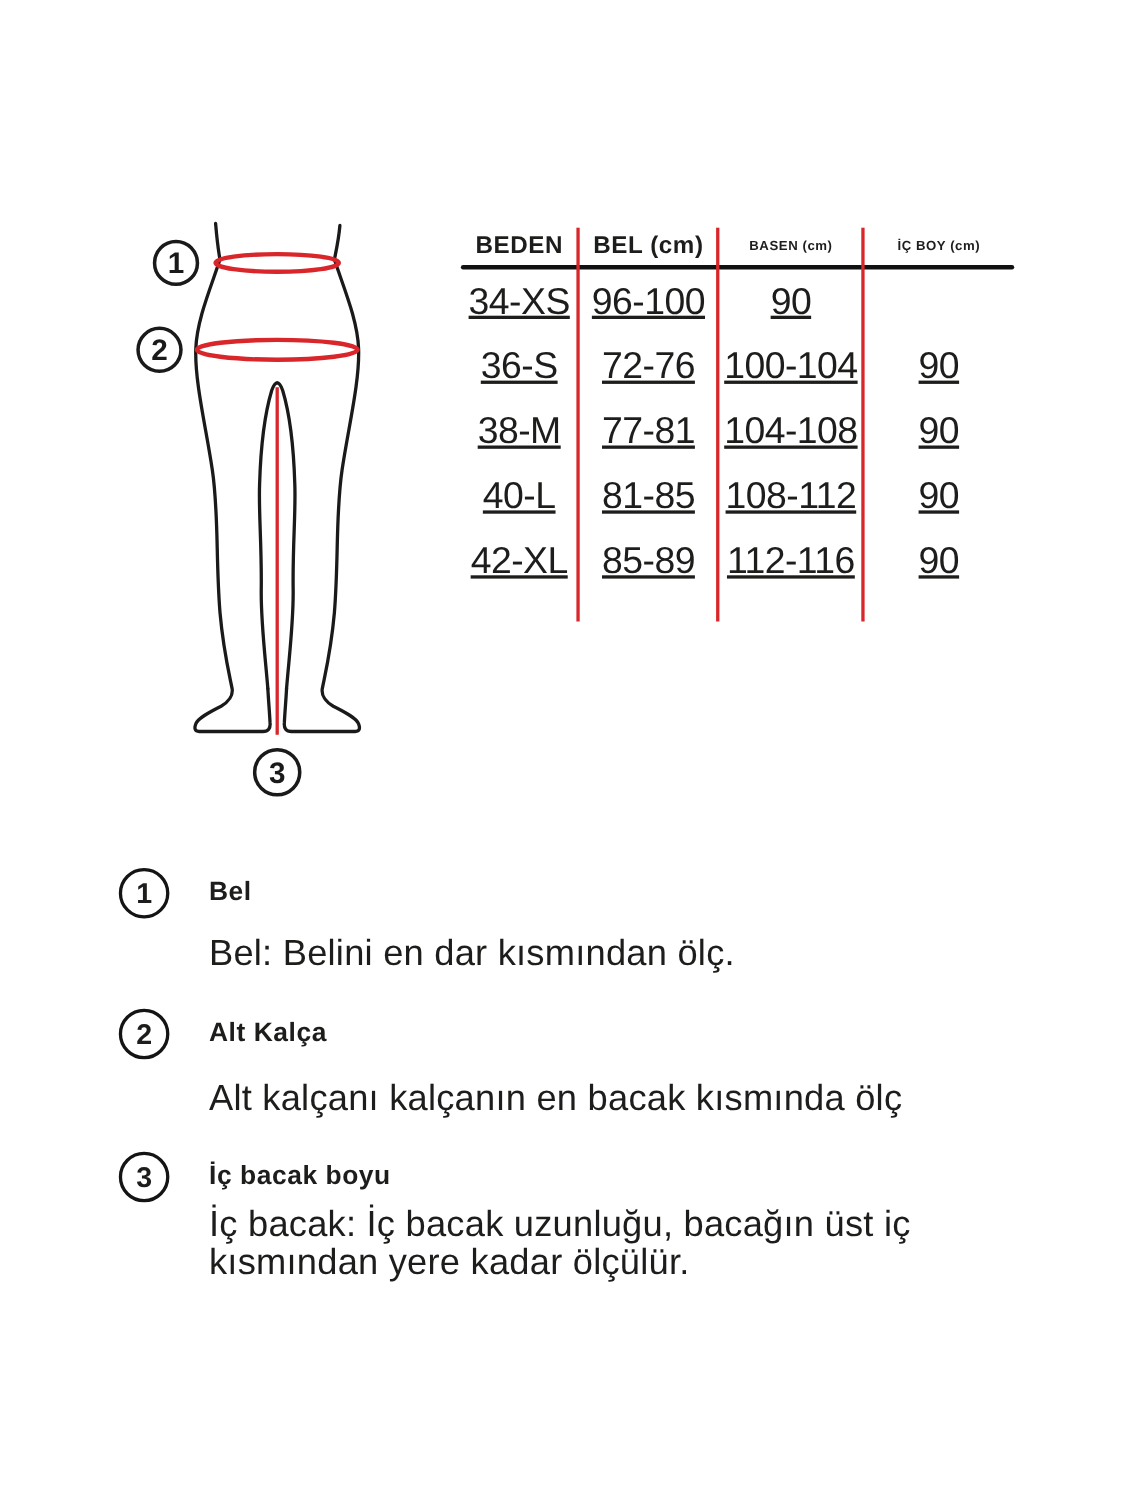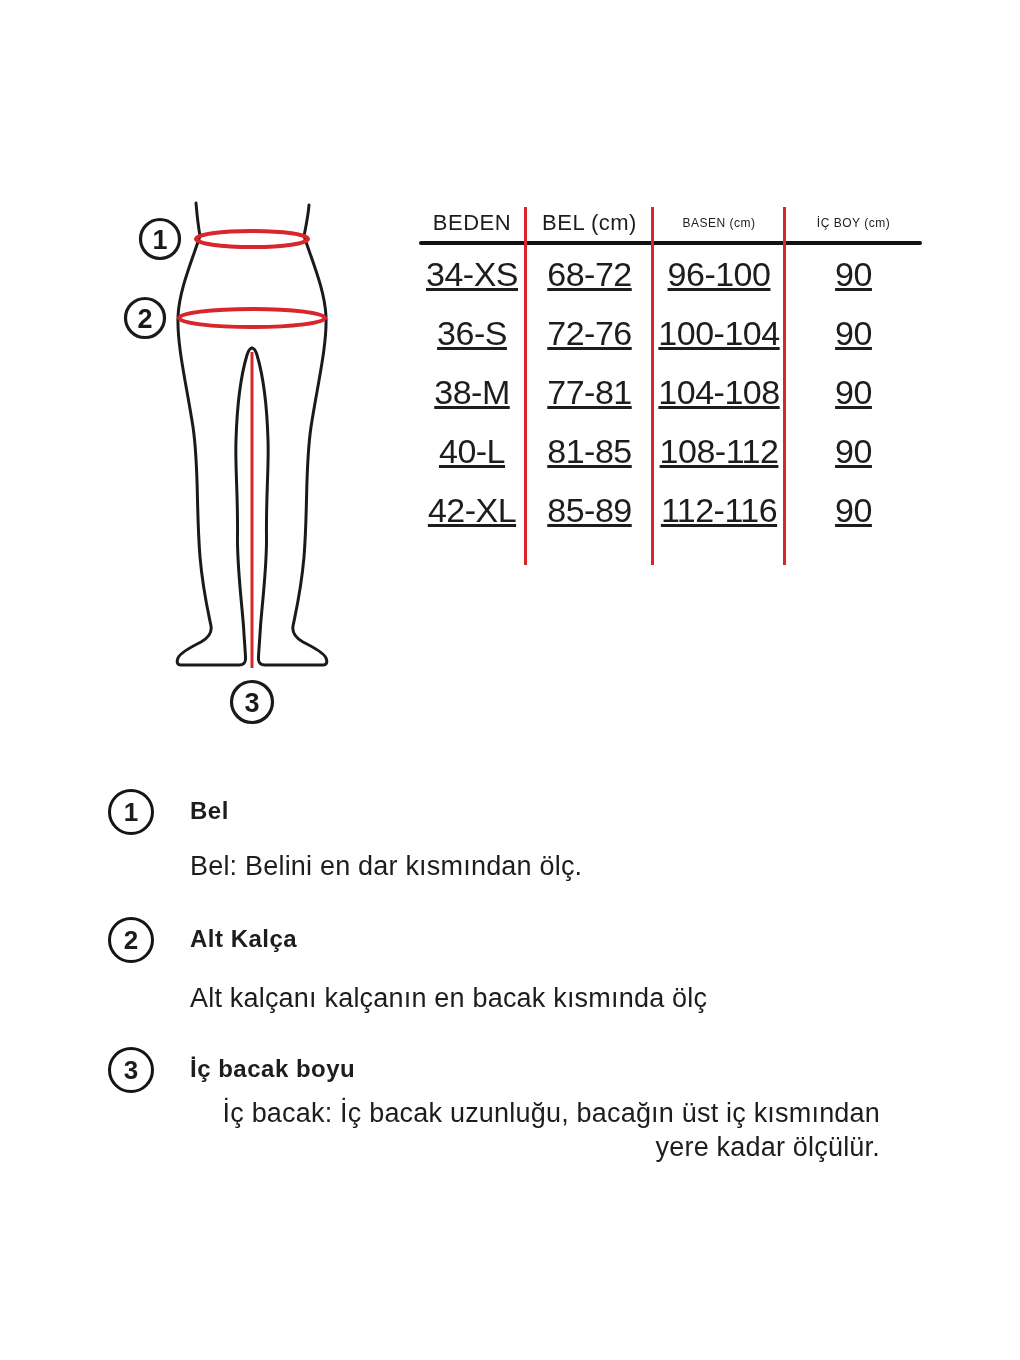--- a/index.html
+++ b/index.html
@@ -7,38 +7,38 @@
     width:1020px;height:1360px;position:relative;background:#ffffff;
     font-family:"Liberation Sans",sans-serif;color:#1d1d1b;overflow:hidden;
   }
   
   .figure{position:absolute;left:110px;top:195px;width:270px;height:540px;}
   
   .size-table{position:absolute;left:418px;top:205px;width:504px;height:362px;}
   .thead,.trow{display:grid;grid-template-columns:108px 127px 132px 137px;}
   .thead{height:36px;}
   .th{display:flex;align-items:center;justify-content:center;
-      font-size:22px;font-weight:400;letter-spacing:.5px;white-space:nowrap;}
+      font-size:22px;font-weight:700;letter-spacing:.5px;white-space:nowrap;}
   .th.small{font-size:12px;}
   .header-rule{position:absolute;left:1px;top:36px;width:503px;height:4px;
       background:#111;border-radius:2px;}
   .sep{position:absolute;top:2px;height:358px;width:3px;background:#d8262b;}
   .sep.s1{left:106px;} .sep.s2{left:233px;} .sep.s3{left:365px;}
   .tbody{position:absolute;left:0;top:40px;width:504px;}
   .trow{height:59px;text-decoration:underline;}
   .td{display:flex;align-items:center;justify-content:center;
       font-size:34px;font-weight:500;letter-spacing:-0.5px;white-space:nowrap;}
   
   .badge{position:absolute;width:46px;height:46px;border:3px solid #141414;
       border-radius:50%;box-sizing:border-box;display:flex;align-items:center;
       justify-content:center;font-size:26px;font-weight:700;background:#fff;}
   .legend-title{position:absolute;left:190px;font-size:24px;font-weight:700;
       line-height:50px;letter-spacing:.5px;}
-  .legend-desc{position:absolute;left:190px;font-size:27px;font-weight:500;
-      line-height:34px;max-width:690px;letter-spacing:.2px;text-align:right;}
+  .legend-desc{position:absolute;left:190px;font-size:33px;font-weight:500;
+      line-height:34px;max-width:690px;letter-spacing:.2px;}
   .b1{left:108px;top:789px;} .t1{top:786px;} .d1{top:849px;}
   .b2{left:108px;top:917px;} .t2{top:914px;} .d2{top:981px;}
   .b3{left:108px;top:1047px;} .t3{top:1044px;} .d3{top:1096px;}
 </style>
 </head>
 <body>
 
 <svg class="figure" viewBox="0 0 270 540" xmlns="http://www.w3.org/2000/svg">
   <g fill="none" stroke="#1a1a1a" stroke-width="3" stroke-linecap="round" stroke-linejoin="round">
     <path d="M 86 8 C 87 20 88 30 90 41"></path>
@@ -78,21 +78,20 @@
     <div class="th small">BASEN (cm)</div>
     <div class="th small">İÇ BOY (cm)</div>
   </div>
   <div class="header-rule"></div>
   <div class="sep s1"></div>
   <div class="sep s2"></div>
   <div class="sep s3"></div>
   <div class="tbody">
     <div class="trow">
       <div class="td">34-XS</div>
-      <div class="td">68-72</div>
       <div class="td">96-100</div>
       <div class="td">90</div>
     </div>
     <div class="trow">
       <div class="td">36-S</div>
       <div class="td">72-76</div>
       <div class="td">100-104</div>
       <div class="td">90</div>
     </div>
     <div class="trow">

